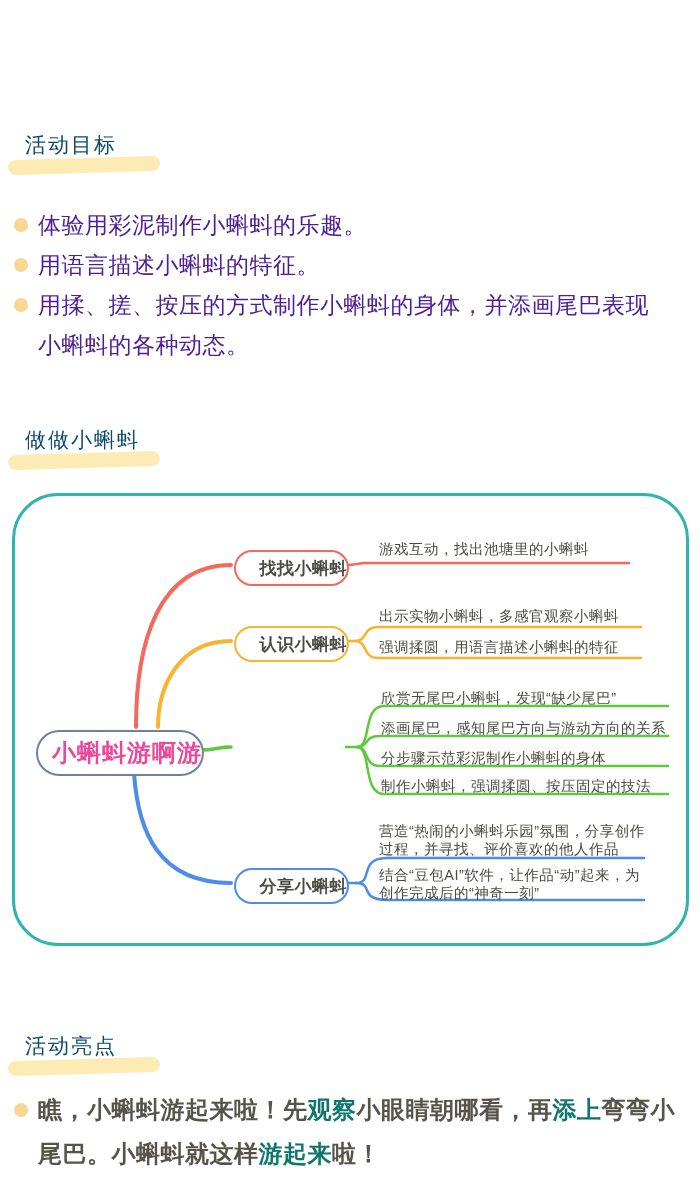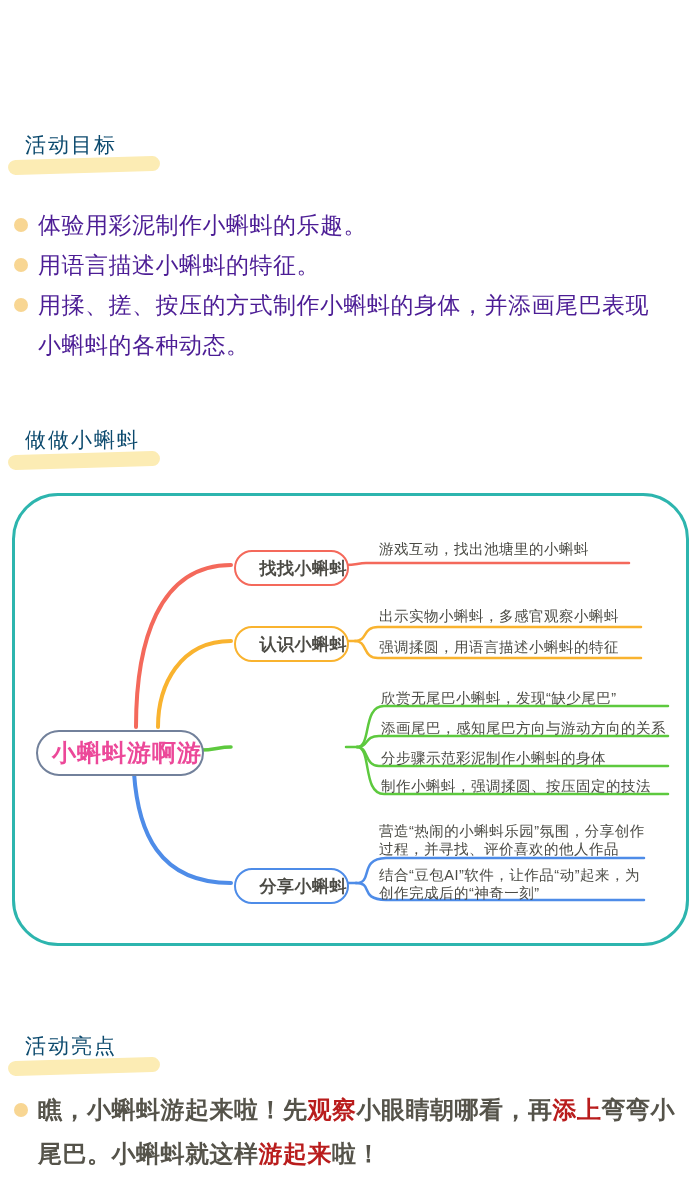--- a/index.html
+++ b/index.html
@@ -45,21 +45,21 @@
     line-height:17.5px;white-space:nowrap;}
   .leaf.wrap{white-space:normal;width:272px;}
 
   
   .highlight-par{position:absolute;left:14px;top:1088px;width:680px;display:flex;
     align-items:flex-start;}
   .highlight-par .dot{margin-top:15px;}
   .par-text{font-size:24px;line-height:44px;letter-spacing:0.5px;color:#55534a;
     font-weight:bold;width:655px;}
   .seg-dark{color:#55534a;}
-  .seg-orange{color:#b91c1c;}
+  .seg-orange{color:#0f766e;}
 </style>
 </head>
 <body>
 
 <div class="page">
 
   <div class="intro-badge">
     <span>活动介绍：</span>
   </div>
 

